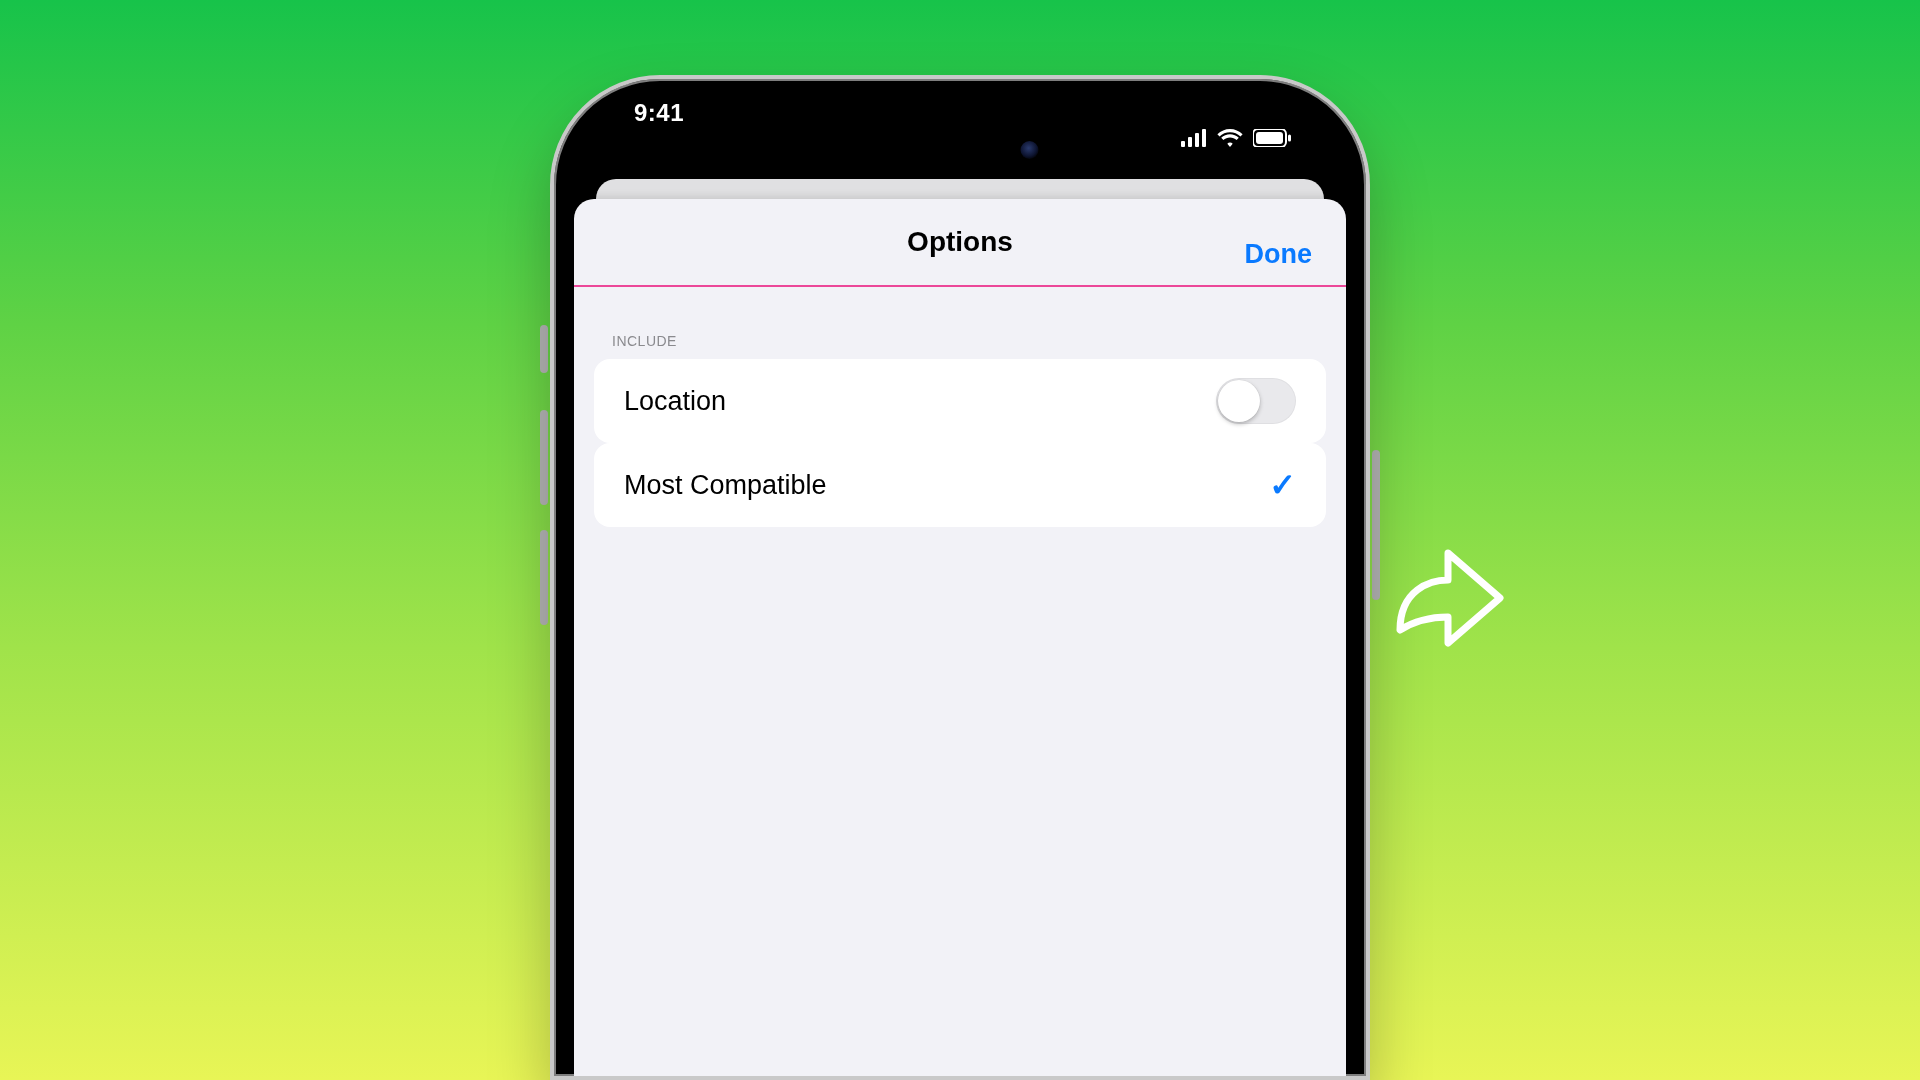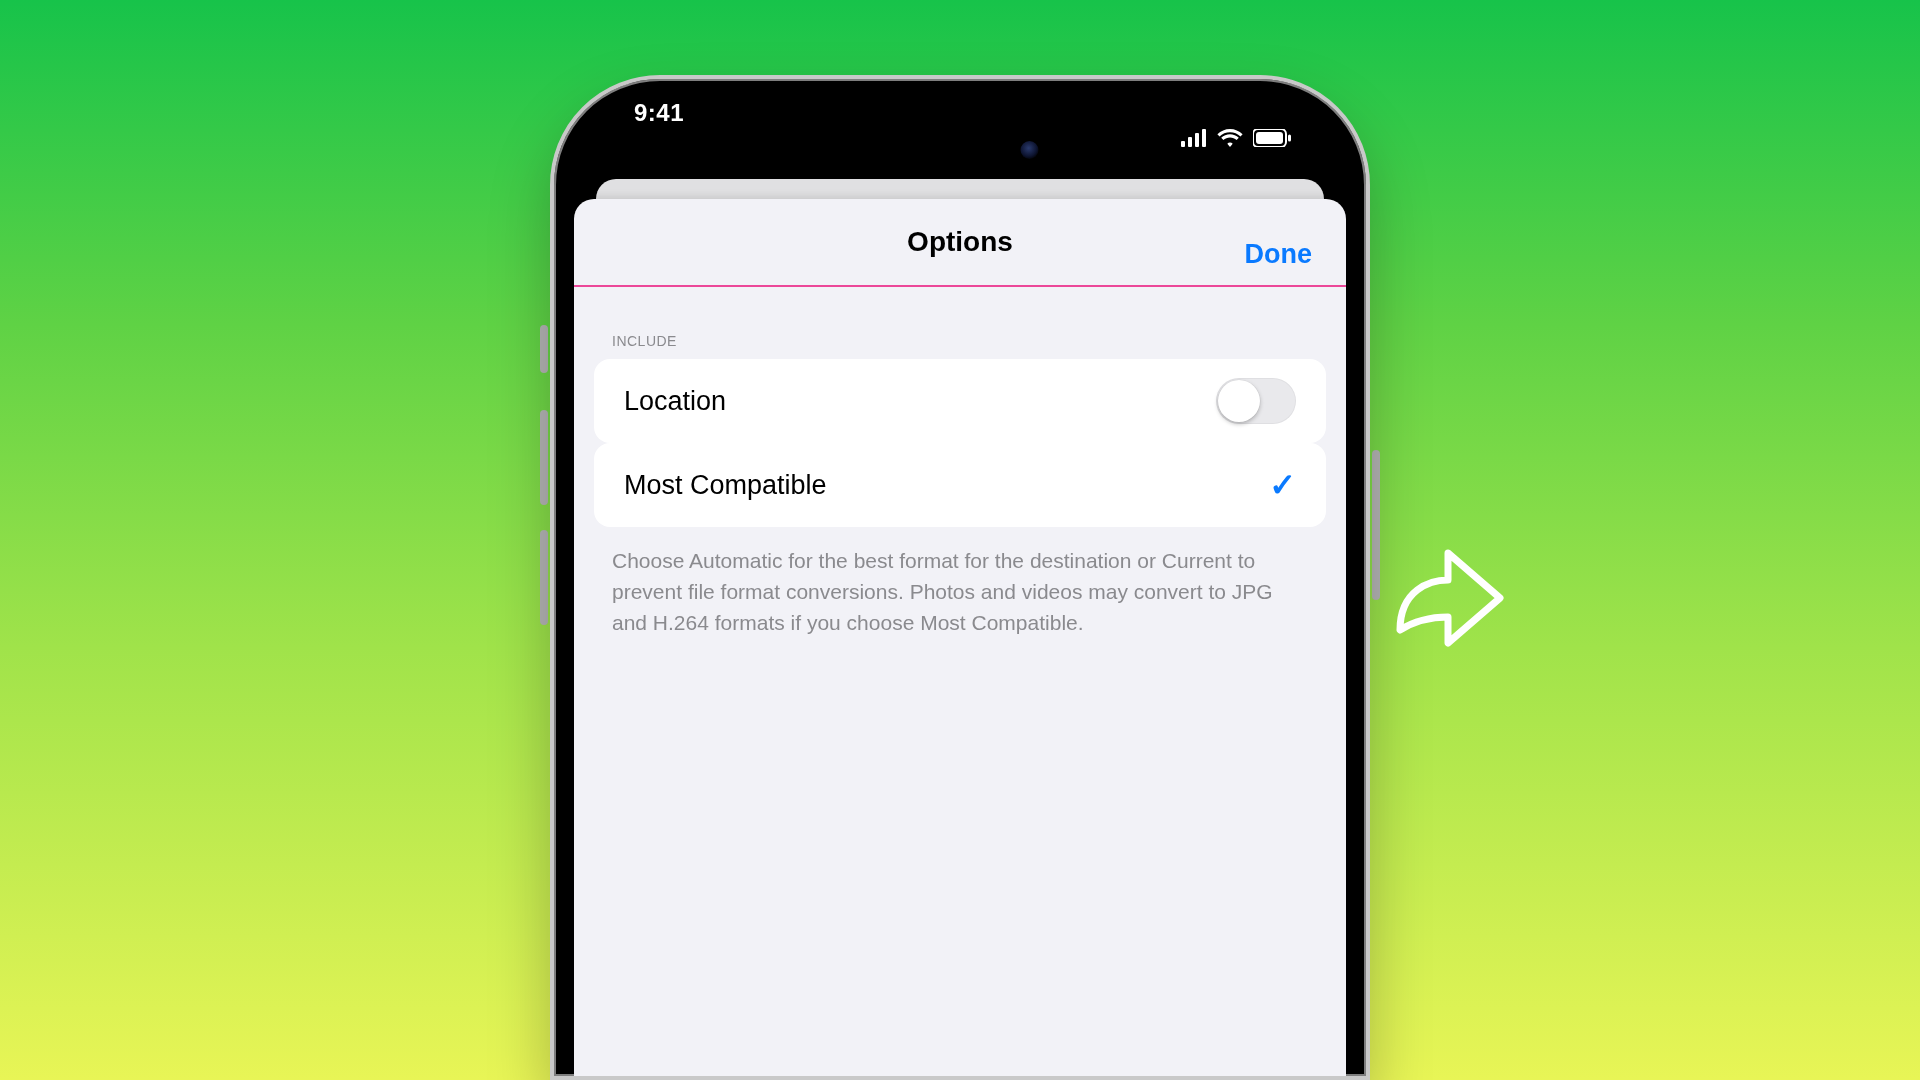--- a/index.html
+++ b/index.html
@@ -252,21 +252,20 @@
           </div>
         </div>
 
         <div class="cell-group">
           <div class="cell">
             <span>Most Compatible</span>
             <span class="check">✓</span>
           </div>
         </div>
 
-        <div class="section-footer">Choose Automatic for the best format for the destination or Current to prevent file format conversions. Photos and videos may convert to JPG and H.264 formats if you choose Most Compatible.</div>
 
       </div>
     </div>
   </div>
 </div>
 
 <div class="deco-arrow">
   <svg width="140" height="135" viewBox="0 0 140 135">
     <path d="M30 95 C 30 55 60 45 78 45 L78 18 L130 63 L78 108 L78 82 C 55 82 38 90 30 95 Z" fill="none" stroke="#ffffff" stroke-width="7" stroke-linejoin="round" stroke-linecap="round"></path>
   </svg>

